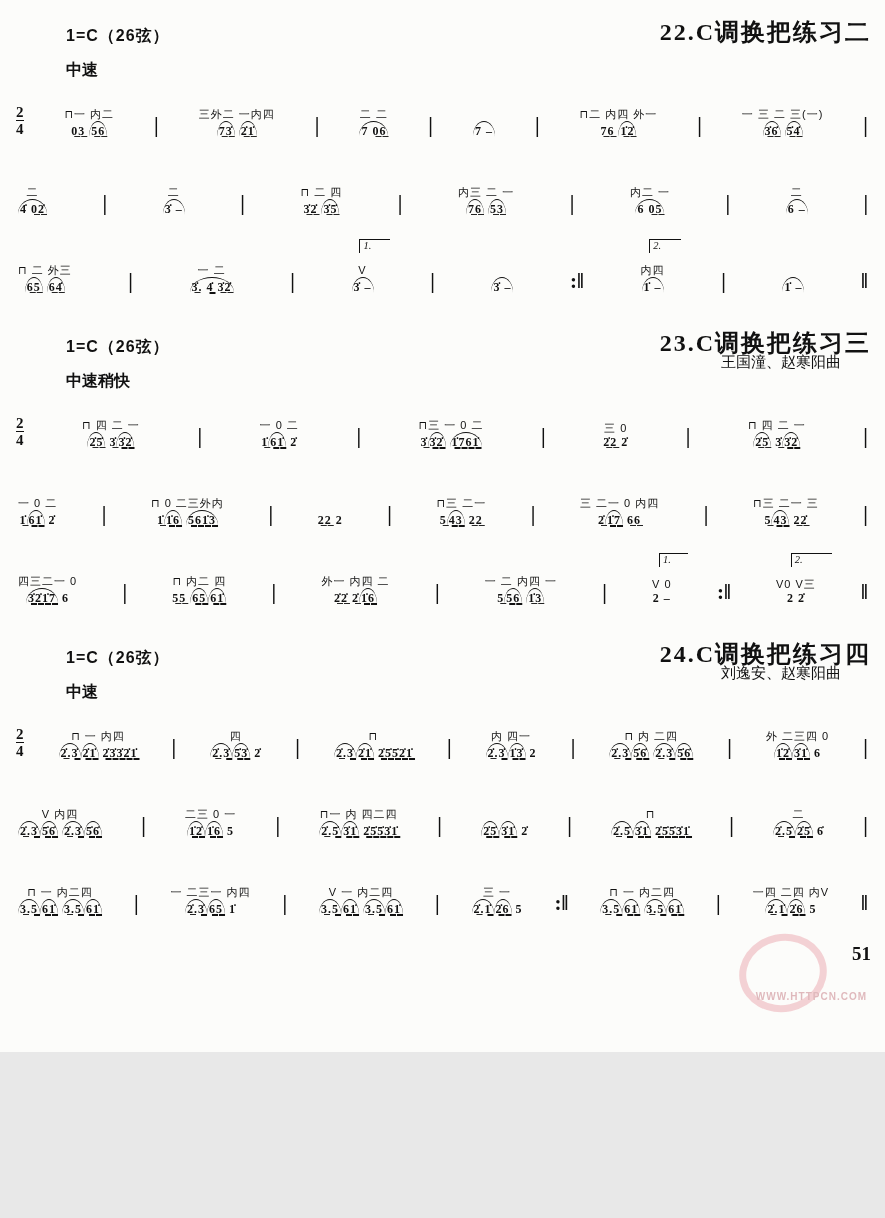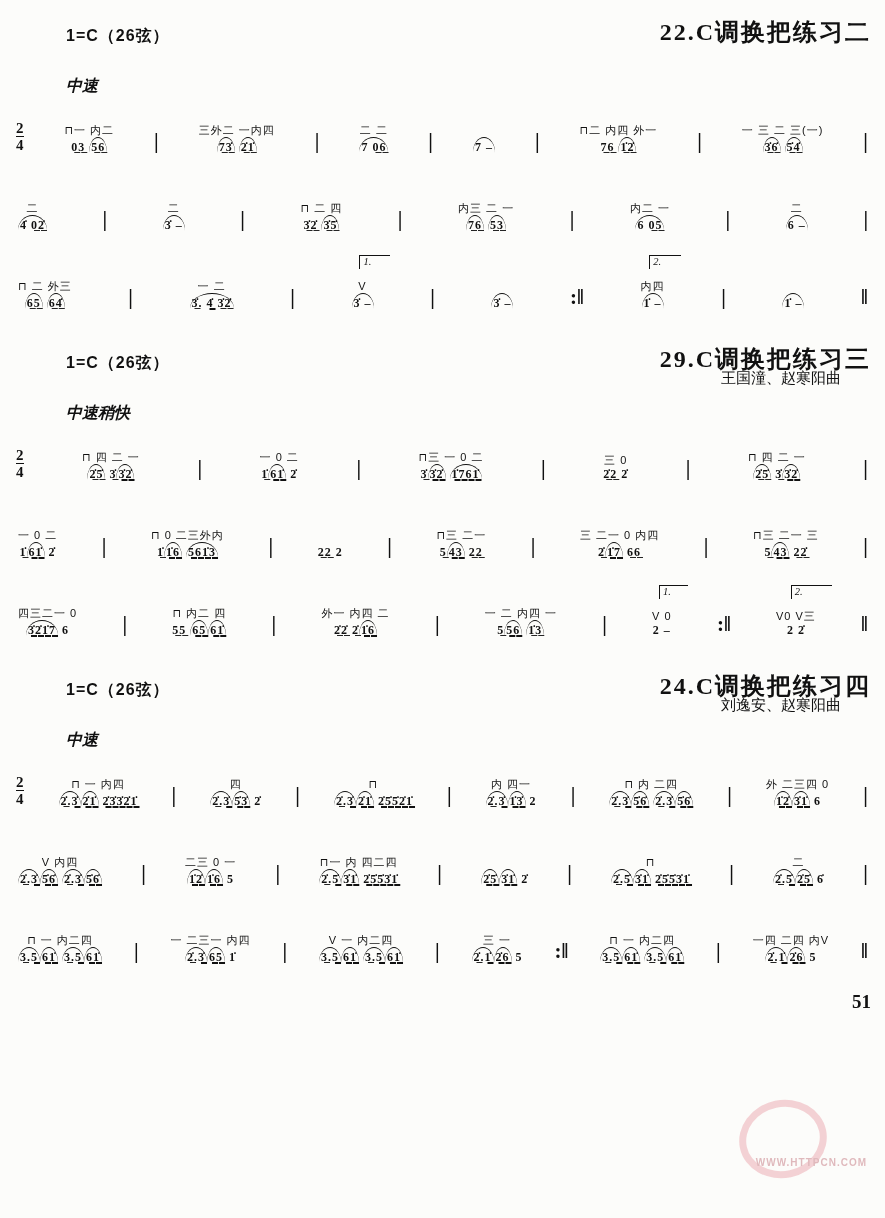--- a/index.html
+++ b/index.html
@@ -1,25 +1,25 @@
 <!DOCTYPE html>
 <html><head>
 <meta charset="utf-8">
 <style>
   html,body{margin:0;padding:0;background:#e8e8e8;}
-  #page{width:885px;height:1218px;margin:0 auto;background:#fcfcfa;color:#111;
+  #page{width:885px;height:1052px;margin:0 auto;background:#fcfcfa;color:#111;
         font-family:"Liberation Sans",sans-serif;position:relative;overflow:hidden;
         box-sizing:border-box;padding:10px 14px 0 14px;}
   .exercise{margin-bottom:18px;}
   .ex-head{position:relative;height:46px;}
   .key{position:absolute;left:52px;top:16px;font-weight:bold;font-size:16px;letter-spacing:1px;}
   .title{position:absolute;left:0;right:0;top:6px;text-align:right;font-weight:bold;font-size:24px;
          font-family:"Liberation Serif",serif;letter-spacing:2px;}
   .composer{position:absolute;right:30px;top:32px;font-size:15px;}
-  .tempo{font-weight:bold;font-size:16px;margin:20px 0 0 52px;font-style:italic;}
+  .tempo{font-weight:bold;font-size:16px;margin:4px 0 0 52px;}
   .system{display:flex;align-items:flex-end;justify-content:space-between;
           margin:6px 2px 26px 2px;white-space:nowrap;}
   .meter{display:inline-block;text-align:center;font-weight:bold;font-size:15px;line-height:1;
          font-family:"Liberation Serif",serif;margin-right:2px;align-self:flex-end;padding-bottom:2px;}
   .meter .den{display:block;border-top:1.5px solid #111;padding-top:1px;}
   .measure{display:inline-block;position:relative;text-align:center;padding:0 2px;}
   .ann{min-height:34px;display:flex;align-items:flex-end;justify-content:space-around;
        font-size:11px;line-height:1.15;letter-spacing:1px;white-space:pre;color:#111;}
   .notes{font-size:12px;font-weight:bold;font-family:"Liberation Serif",serif;
          letter-spacing:1px;line-height:1.25;}
@@ -146,21 +146,21 @@
           <div class="measure">
             <div class="ann"> </div>
             <div class="notes"><span class="slur">1̇ –</span></div>
           </div>
           <div class="bar">‖</div>
         </div>
       </section>
       <section class="exercise">
         <div class="ex-head">
           <span class="key">1=C（26弦）</span>
-          <span class="title">29.C调换把练习三</span>
+          <span class="title">23.C调换把练习三</span>
           <span class="composer">王国潼、赵寒阳曲</span>
         </div>
         <div class="tempo">中速稍快</div>
         <div class="system">
           <span class="meter"><span>2</span><span class="den">4</span></span>
           <div class="measure">
             <div class="ann">⊓ 四 二 一</div>
             <div class="notes"><span class="slur">2̲̇5̲̇</span> 3̲̇<span class="slur">3̳̇2̳̇</span></div>
           </div>
           <div class="bar">|</div>

